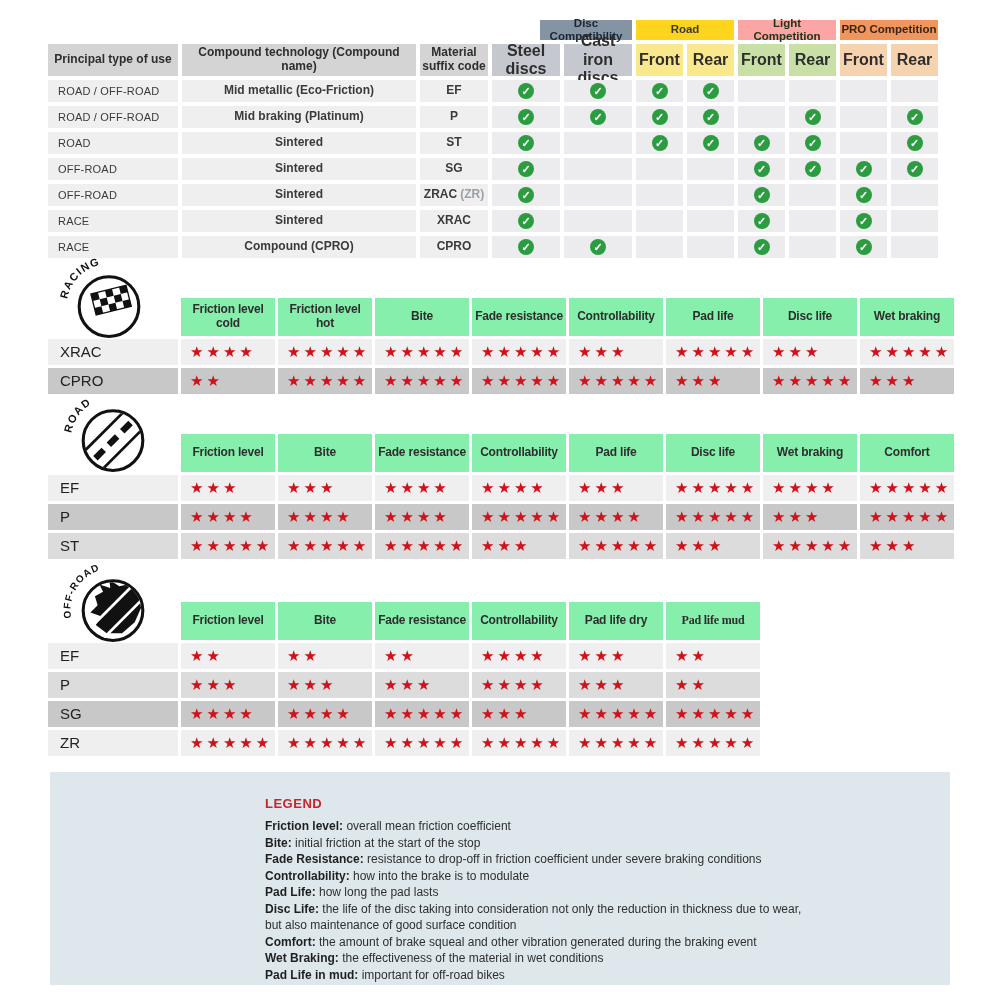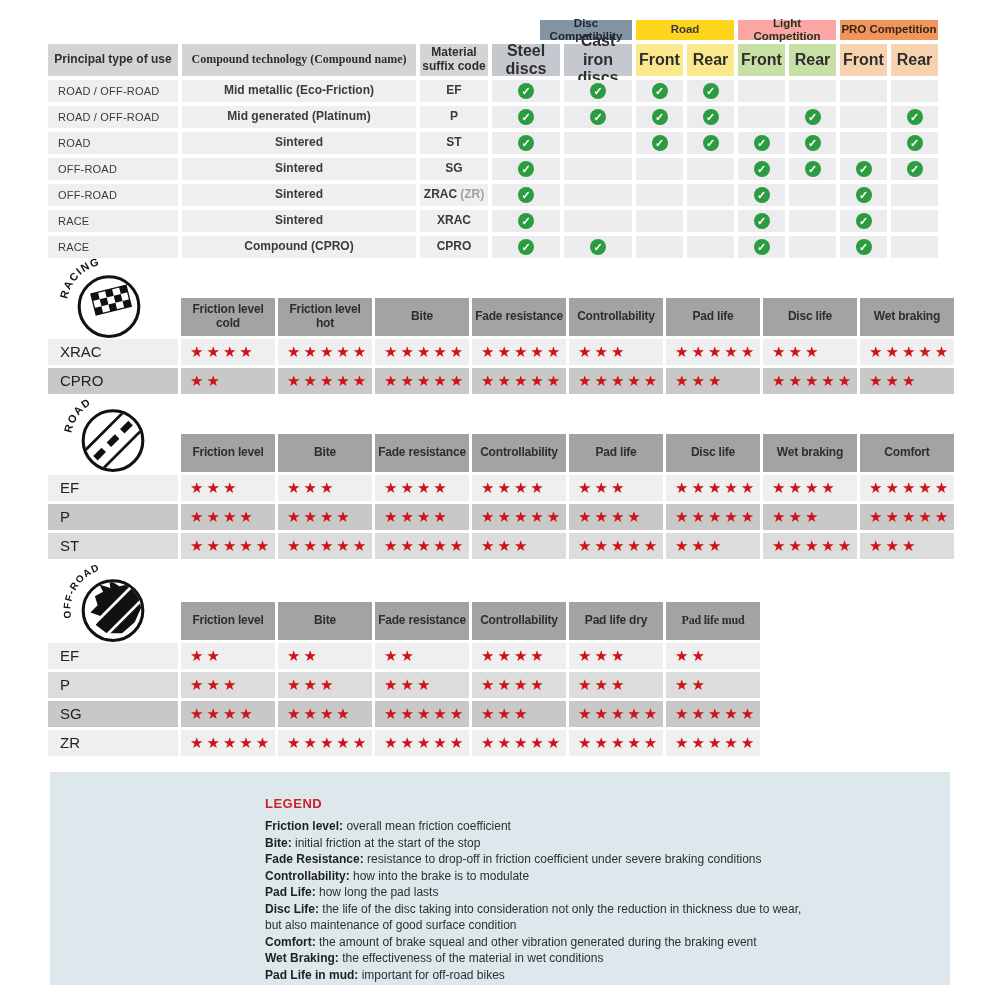--- a/index.html
+++ b/index.html
@@ -17,21 +17,21 @@
   #compat .use{background:#efefef;justify-content:flex-start;padding-left:10px;
                font-size:11px;letter-spacing:.2px;text-align:left;}
   #compat .tech{background:#efefef;font-weight:600;font-size:12px;}
   #compat .code{background:#efefef;font-weight:600;font-size:12px;}
   #compat .code-note{color:#9aa0a8;margin-left:3px;font-weight:600;}
   #compat .chk{background:#ececee;}
   .check{display:inline-flex;width:16px;height:16px;border-radius:50%;background:#2c9c41;
          color:#fff;font-size:11px;font-weight:700;align-items:center;justify-content:center;}
   
   .rate{position:absolute;left:48px;display:grid;gap:3px;}
-  .rate .hdr{background:#a3a3a3;font-weight:700;font-size:12px;color:#2e2e2e;letter-spacing:-.2px;padding:0 2px;}
+  .rate .hdr{background:#86efac;font-weight:700;font-size:12px;color:#2e2e2e;letter-spacing:-.2px;padding:0 2px;}
   .rate .lbl{justify-content:flex-start;padding-left:12px;font-size:15px;color:#222;}
   .rate .stars{justify-content:flex-start;padding-left:9px;color:#d0121a;
                font-size:15px;letter-spacing:3px;overflow:hidden;white-space:nowrap;}
   #sec-racing{top:298px;}
   #sec-road{top:434px;}
   #sec-offroad{top:602px;}
   .sec-icon{position:absolute;overflow:visible;}
   #icon-racing{left:62px;top:256px;}
   #icon-road{left:66px;top:390px;}
   #icon-offroad{left:66px;top:560px;}
@@ -46,21 +46,21 @@
 <body>
 
 <div class="page">
 
   <div id="compat">
       <div class="cell grp" style="background: rgb(132, 148, 163); color: rgb(27, 37, 49); grid-area: 1 / 4 / auto / span 2; margin-left: 48px;">Disc Compatibility</div>
       <div class="cell grp" style="background: rgb(255, 212, 29); color: rgb(58, 58, 58); grid-area: 1 / 6 / auto / span 2;">Road</div>
       <div class="cell grp" style="background: #fca5a5; color: rgb(36, 52, 23); grid-area: 1 / 8 / auto / span 2;">Light Competition</div>
       <div class="cell grp" style="background: rgb(240, 149, 92); color: rgb(58, 36, 22); grid-area: 1 / 10 / auto / span 2;">PRO Competition</div>
       <div class="cell hdr" style="grid-area: 2 / 1;">Principal type of use</div>
-      <div class="cell hdr" style="grid-area: 2 / 2; font-family: Liberation Serif, serif;">Compound technology (Compound name)</div>
+      <div class="cell hdr" style="grid-area: 2 / 2;">Compound technology (Compound name)</div>
       <div class="cell hdr" style="grid-area: 2 / 3;">Material suffix code</div>
       <div class="cell sub" style="background: rgb(197, 201, 207); grid-area: 2 / 4;">Steel discs</div>
       <div class="cell sub" style="background: rgb(197, 201, 207); grid-area: 2 / 5;">Cast iron discs</div>
       <div class="cell sub" style="background: rgb(250, 232, 141); grid-area: 2 / 6;">Front</div>
       <div class="cell sub" style="background: rgb(250, 232, 141); grid-area: 2 / 7;">Rear</div>
       <div class="cell sub" style="background: rgb(200, 224, 166); grid-area: 2 / 8;">Front</div>
       <div class="cell sub" style="background: rgb(200, 224, 166); grid-area: 2 / 9;">Rear</div>
       <div class="cell sub" style="background: rgb(247, 210, 174); grid-area: 2 / 10;">Front</div>
       <div class="cell sub" style="background: rgb(247, 210, 174); grid-area: 2 / 11;">Rear</div>
       <div class="cell use" style="grid-area: 3 / 1;">ROAD / OFF-ROAD</div>
@@ -78,21 +78,21 @@
         <span class="check">✓</span>
       </div>
       <div class="cell chk" style="grid-area: 3 / 7;">
         <span class="check">✓</span>
       </div>
       <div class="cell chk" style="grid-area: 3 / 8;"></div>
       <div class="cell chk" style="grid-area: 3 / 9;"></div>
       <div class="cell chk" style="grid-area: 3 / 10;"></div>
       <div class="cell chk" style="grid-area: 3 / 11;"></div>
       <div class="cell use" style="grid-area: 4 / 1;">ROAD / OFF-ROAD</div>
-      <div class="cell tech" style="grid-area: 4 / 2;">Mid generated (Platinum)</div>
+      <div class="cell tech" style="grid-area: 4 / 2;">Mid braking (Platinum)</div>
       <div class="cell code" style="grid-area: 4 / 3;">
         <span>P</span>
       </div>
       <div class="cell chk" style="grid-area: 4 / 4;">
         <span class="check">✓</span>
       </div>
       <div class="cell chk" style="grid-area: 4 / 5;">
         <span class="check">✓</span>
       </div>
       <div class="cell chk" style="grid-area: 4 / 6;">

